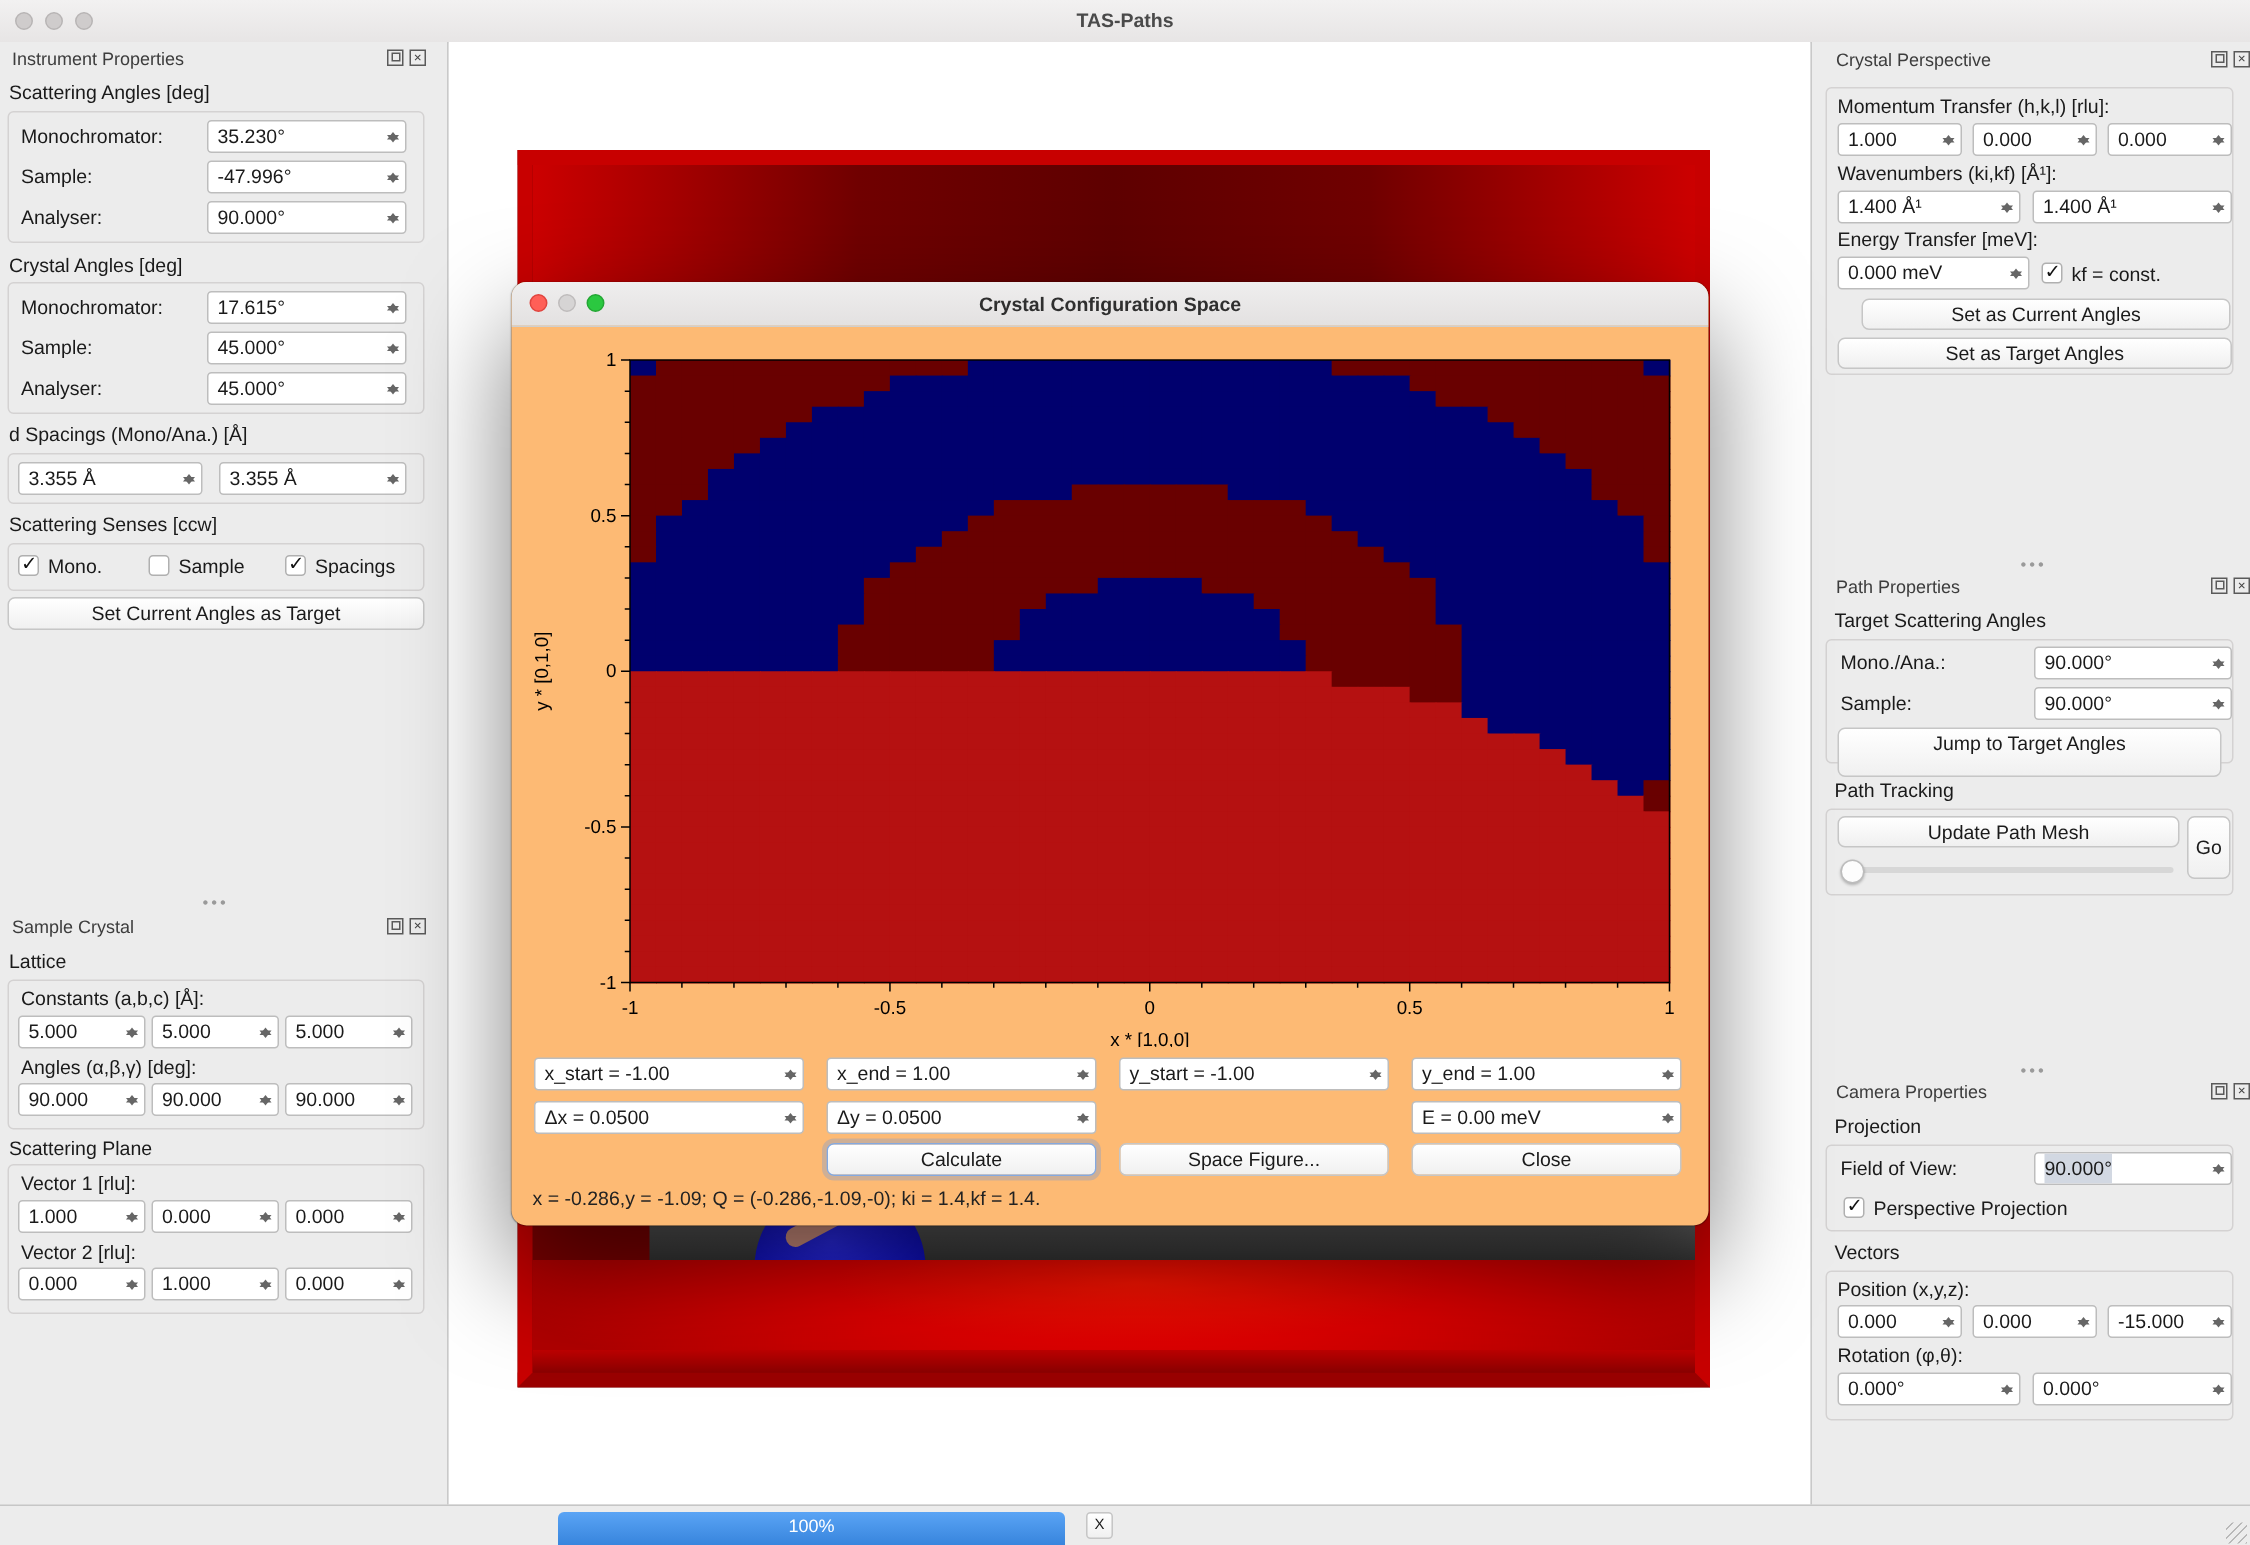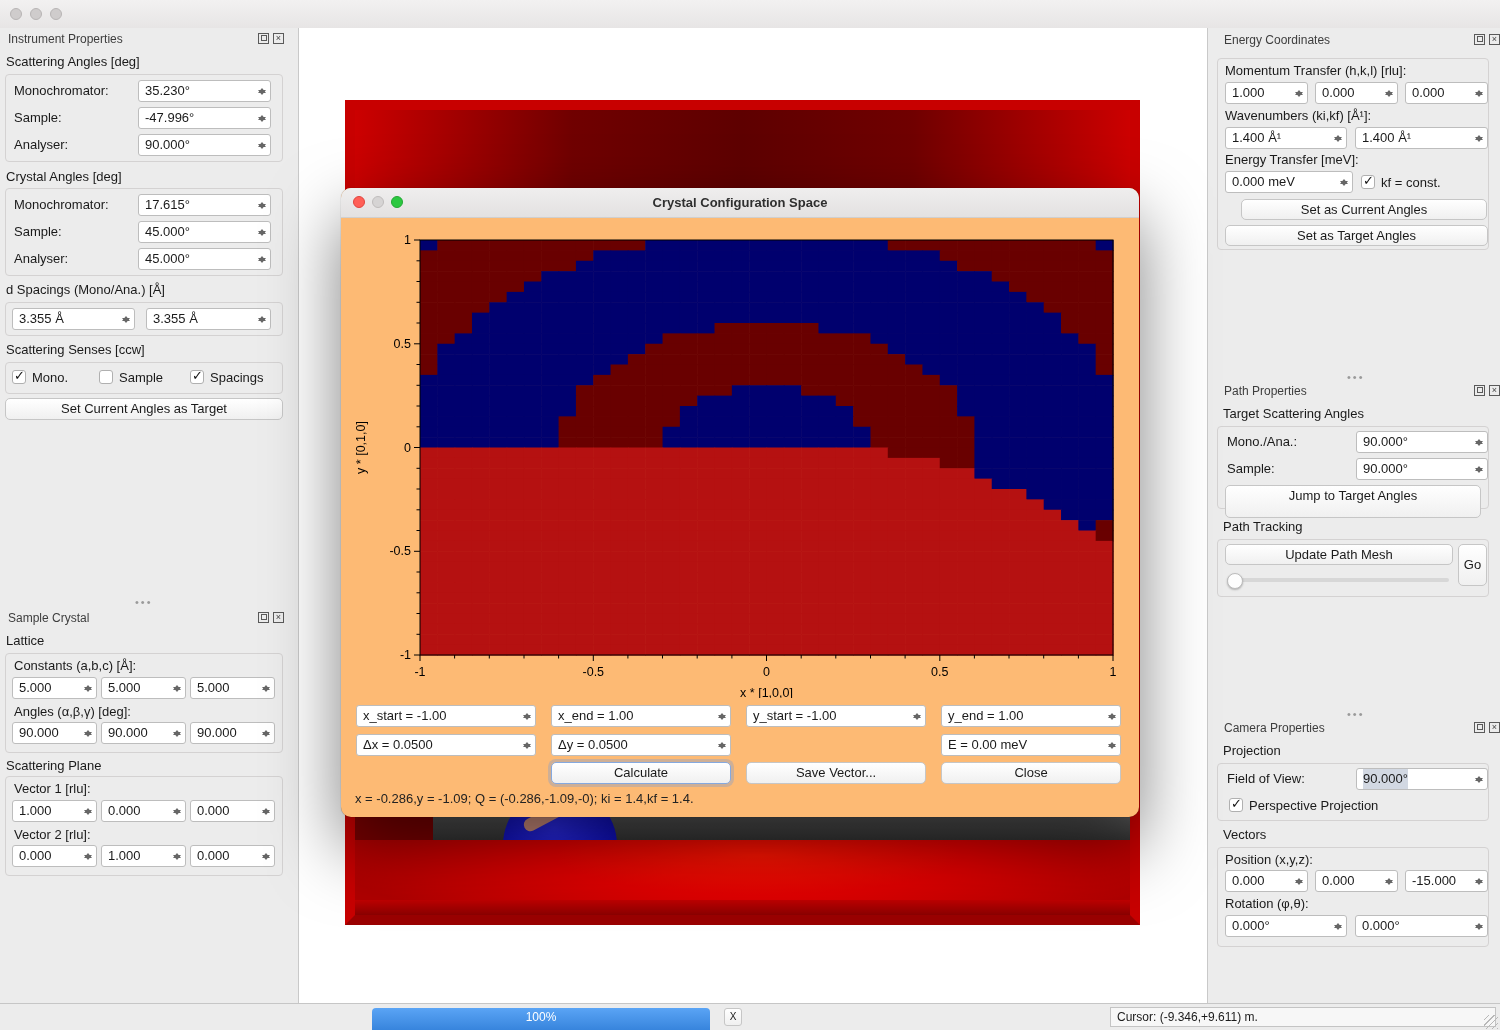--- a/index.html
+++ b/index.html
@@ -71,20 +71,21 @@
 </style>
 </head>
 <body>
 
 <div id="app">
 
   <div class="abs titlebar">
     <div class="abs tl gray" style="left:10px"></div>
     <div class="abs tl gray" style="left:30px"></div>
     <div class="abs tl gray" style="left:50px"></div>
+    <div class="abs title-text">TAS-Paths</div>
   </div>
 
   <div class="abs central">
     <div class="abs viewport" style="left:46px;top:72px">
       <div class="abs vp-ceiling"></div>
       <div class="abs vp-wall"></div>
       <div class="abs vp-table"></div>
       <div class="abs vp-disc"></div>
       <div class="abs vp-stick"></div>
       <div class="abs vp-floor"></div>
@@ -156,21 +157,21 @@
     <div class="abs spin" style="left:101px;top:772px;width:85px"><span class="v">0.000</span><i class="ar"></i></div>
     <div class="abs spin" style="left:190px;top:772px;width:85px"><span class="v">0.000</span><i class="ar"></i></div>
     <div class="abs lbl" style="left:14px;top:799px">Vector 2 [rlu]:</div>
     <div class="abs spin" style="left:12px;top:817px;width:85px"><span class="v">0.000</span><i class="ar"></i></div>
     <div class="abs spin" style="left:101px;top:817px;width:85px"><span class="v">1.000</span><i class="ar"></i></div>
     <div class="abs spin" style="left:190px;top:817px;width:85px"><span class="v">0.000</span><i class="ar"></i></div>
   </div>
 
   <div class="abs dock-right">
 
-    <div class="abs hdr" style="left:16px;top:5px">Energy Coordinates</div>
+    <div class="abs hdr" style="left:16px;top:5px">Crystal Perspective</div>
     <div class="abs hic float" style="left:266px;top:6px"></div>
     <div class="abs hic" style="left:281px;top:6px">×</div>
     <div class="abs gbox" style="left:9px;top:30px;width:272px;height:192px"></div>
     <div class="abs lbl" style="left:17px;top:35px">Momentum Transfer (h,k,l) [rlu]:</div>
     <div class="abs spin" style="left:17px;top:54px;width:83px"><span class="v">1.000</span><i class="ar"></i></div>
     <div class="abs spin" style="left:107px;top:54px;width:83px"><span class="v">0.000</span><i class="ar"></i></div>
     <div class="abs spin" style="left:197px;top:54px;width:83px"><span class="v">0.000</span><i class="ar"></i></div>
     <div class="abs lbl" style="left:17px;top:80px">Wavenumbers (ki,kf) [Å¹]:</div>
     <div class="abs spin" style="left:17px;top:99px;width:122px"><span class="v">1.400 Å¹</span><i class="ar"></i></div>
     <div class="abs spin" style="left:147px;top:99px;width:133px"><span class="v">1.400 Å¹</span><i class="ar"></i></div>
@@ -1890,26 +1891,25 @@
 
     <div class="abs spin" style="left:15px;top:517px;width:180px"><span class="v">x_start = -1.00</span><i class="ar"></i></div>
     <div class="abs spin" style="left:210px;top:517px;width:180px"><span class="v">x_end = 1.00</span><i class="ar"></i></div>
     <div class="abs spin" style="left:405px;top:517px;width:180px"><span class="v">y_start = -1.00</span><i class="ar"></i></div>
     <div class="abs spin" style="left:600px;top:517px;width:180px"><span class="v">y_end = 1.00</span><i class="ar"></i></div>
     <div class="abs spin" style="left:15px;top:546px;width:180px"><span class="v">Δx = 0.0500</span><i class="ar"></i></div>
     <div class="abs spin" style="left:210px;top:546px;width:180px"><span class="v">Δy = 0.0500</span><i class="ar"></i></div>
     <div class="abs spin" style="left:600px;top:546px;width:180px"><span class="v">E = 0.00 meV</span><i class="ar"></i></div>
 
     <div class="abs btn primary" style="left:210px;top:574px;width:180px">Calculate</div>
-    <div class="abs btn" style="left:405px;top:574px;width:180px">Save Vector...</div>
+    <div class="abs btn" style="left:405px;top:574px;width:180px">Space Figure...</div>
     <div class="abs btn" style="left:600px;top:574px;width:180px">Close</div>
 
     <div class="abs dstatus" style="left:14px;top:603px">x = -0.286,y = -1.09; Q = (-0.286,-1.09,-0); ki = 1.4,kf = 1.4.</div>
   </div>
 
   <div class="abs statusbar">
     <div class="abs progress" style="left:372px;top:4px;width:338px;height:28px">100%</div>
     <div class="abs btn" style="left:724px;top:4px;width:18px;height:18px;line-height:16px;font-size:10px;border-radius:3px">X</div>
-    <div class="abs sfield" style="left:1110px;top:3px;width:386px">Cursor: (-9.346,+9.611) m.</div>
     <div class="abs grip" style="left:1484px;top:11px"></div>
   </div>
 
 </div>
 
 </body></html>

